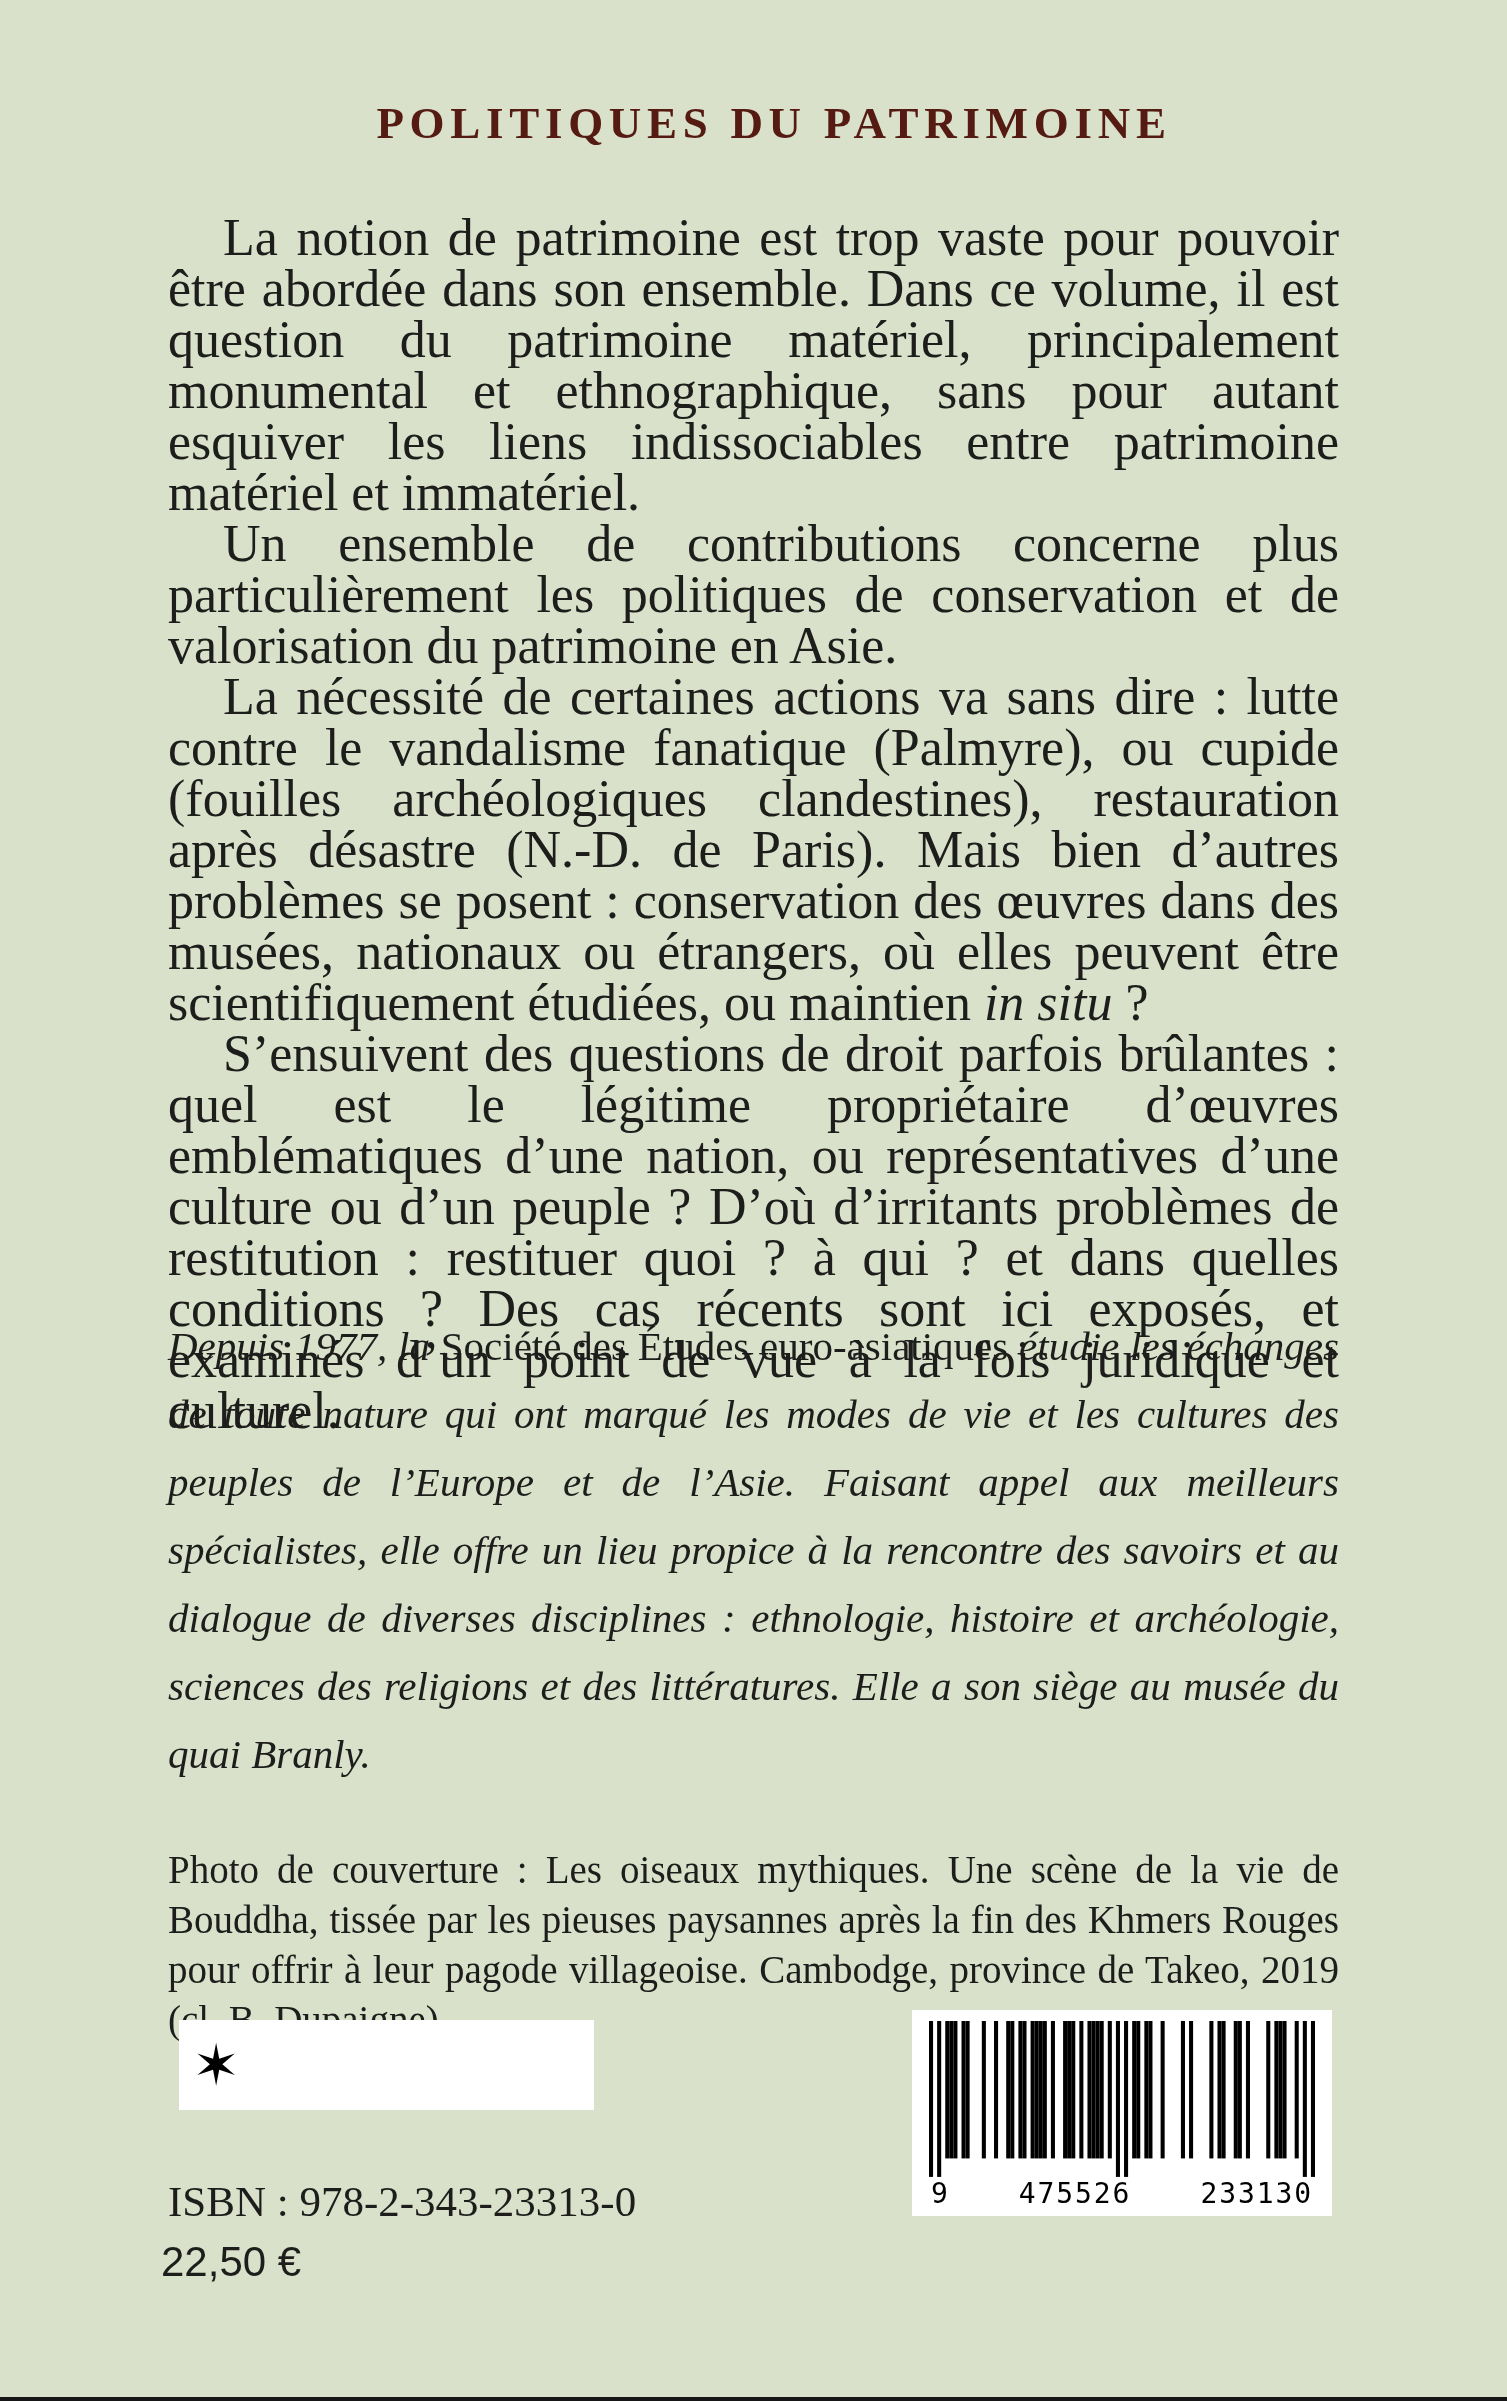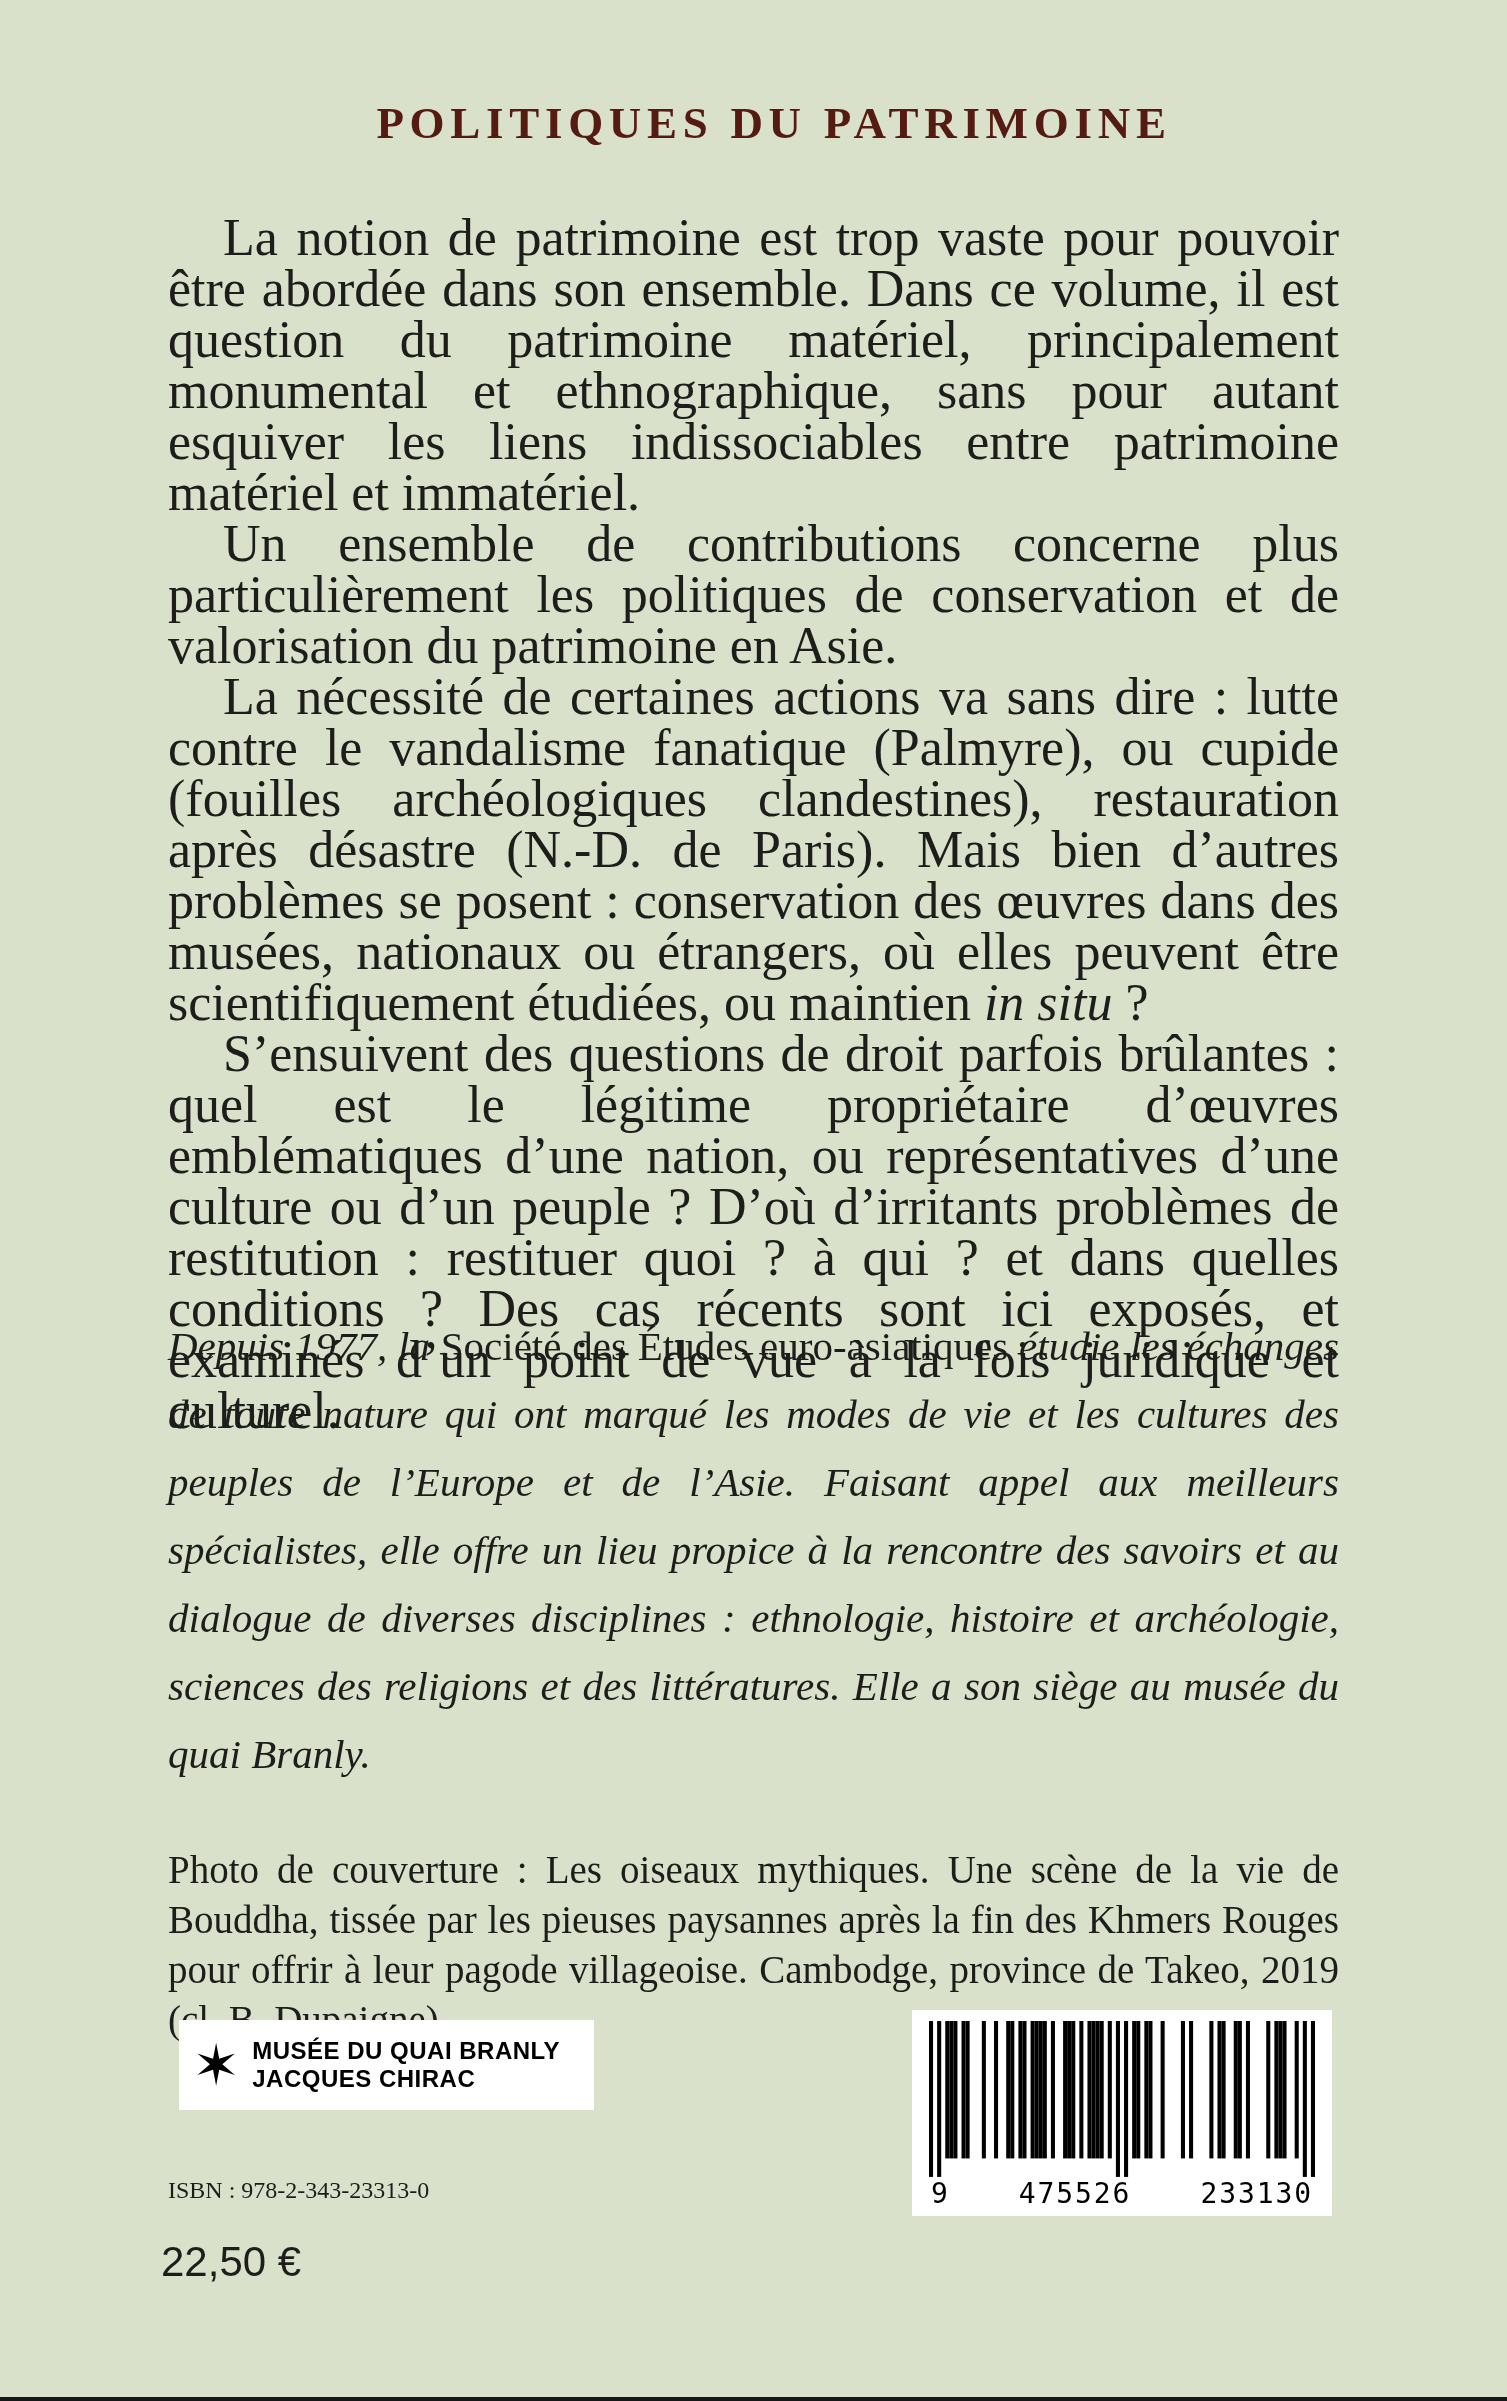--- a/index.html
+++ b/index.html
@@ -55,21 +55,21 @@
   }
   .barcode-bars { flex:1 1 auto; min-height:0; }
   .barcode-bars svg { display:block; width:100%; height:100%; }
   .barcode-digits {
     height:36px; display:flex; align-items:flex-end; justify-content:space-between;
     font-family:"DejaVu Sans Mono", monospace; font-size:28px; color:#000;
     padding:0 1.9px; letter-spacing:1.9px;
   }
   .isbn {
     position:absolute; left:168px; top:2177px; margin:0;
-    font-size:24px;
+    font-size:43px;
   }
   .price {
     position:absolute; left:155px; top:2232px; margin:6px;
     font-size:42px; font-family:"Liberation Sans", sans-serif;
   }
   .page-edge {
     position:absolute; left:0; bottom:0; width:100%; height:4.7px;
     background:#161616;
   }
 </style>
@@ -87,24 +87,20 @@
     <p>S’ensuivent des questions de droit parfois brûlantes : quel est le légitime propriétaire d’œuvres emblématiques d’une nation, ou représentatives d’une culture ou d’un peuple ? D’où d’irritants problèmes de restitution : restituer quoi ? à qui ? et dans quelles conditions ? Des cas récents sont ici exposés, et examinés d’un point de vue à la fois juridique et culturel.</p>
   </div>
 
   <p class="society"><span>Depuis 1977, la </span><span class="roman">Société des Études euro-asiatiques</span><span> étudie les échanges de toute nature qui ont marqué les modes de vie et les cultures des peuples de l’Europe et de l’Asie. Faisant appel aux meilleurs spécialistes, elle offre un lieu propice à la rencontre des savoirs et au dialogue de diverses disciplines : ethnologie, histoire et archéologie, sciences des religions et des littératures. Elle a son siège au musée du quai Branly.</span></p>
 
 
   <p class="photo-credit">Photo de couverture : Les oiseaux mythiques. Une scène de la vie de Bouddha, tissée par les pieuses paysannes après la fin des Khmers Rouges pour offrir à leur pagode villageoise. Cambodge, province de Takeo, 2019 (cl. B. Dupaigne).</p>
 
   <div class="logo">
     <span class="star">✶</span>
-    <div class="logo-text">
-      <div>MUSÉE DU QUAI BRANLY</div>
-      <div>JACQUES CHIRAC</div>
-    </div>
   </div>
 
   <div class="barcode-box">
     <div class="barcode-bars">
         <svg xmlns="http://www.w3.org/2000/svg" viewBox="0 0 95 59" preserveAspectRatio="none">
           <g fill="#000">
             <rect x="0" y="0" width="1" height="59"></rect>
             <rect x="2" y="0" width="1" height="59"></rect>
             <rect x="4" y="0" width="1" height="52"></rect>
             <rect x="5" y="0" width="1" height="52"></rect>

